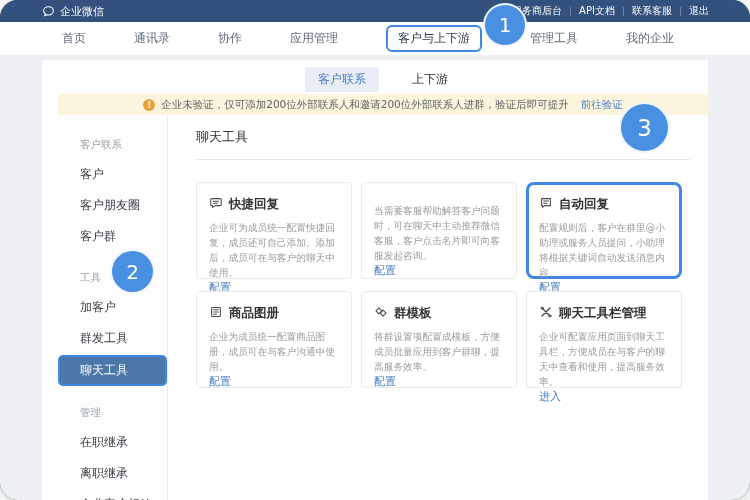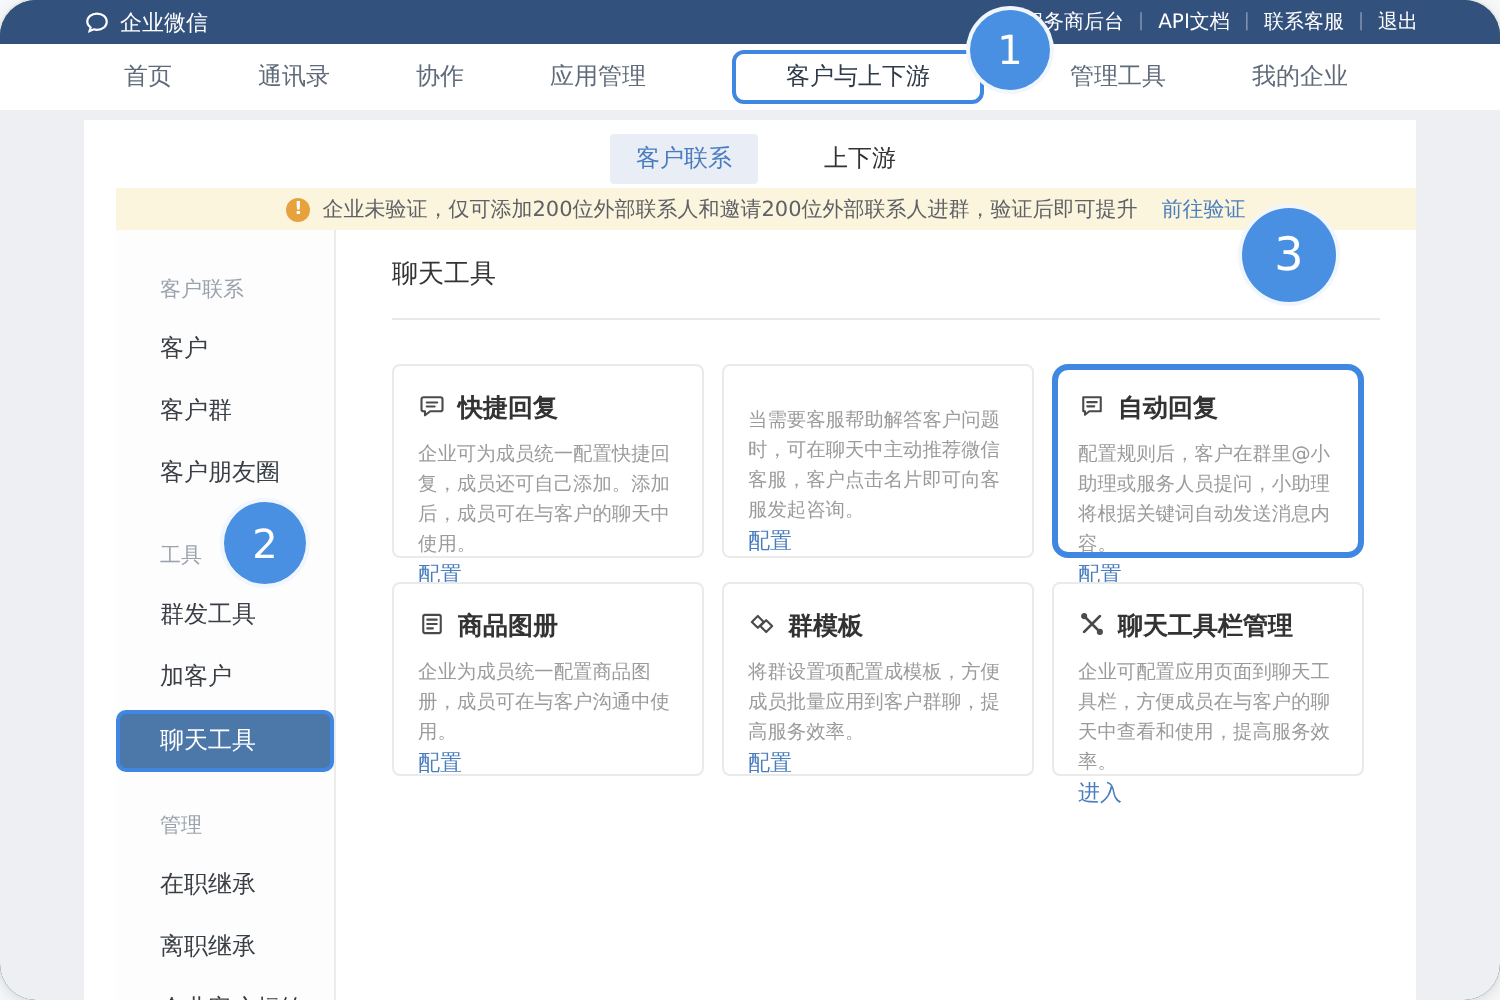--- a/index.html
+++ b/index.html
@@ -24,21 +24,21 @@
   .tb-sep{color:rgba(255,255,255,.38);font-size:9px;}
   
   .navbar{height:33px;background:#fff;display:flex;align-items:center;}
   .navbar-inner{
     display:flex;justify-content:space-between;align-items:center;
     width:612px;margin:0 auto 0 62px;
   }
   .nav-item{font-size:12px;color:#5f6b7a;cursor:pointer;white-space:nowrap;}
   .nav-item.active{
     color:#2e3a48;border:2px solid #3f87e0;border-radius:6px;
-    padding:3px 25px;margin:-5px 0;
+    padding:3px 10px;margin:-5px 0;
   }
   
   .page-body{position:absolute;top:55px;left:0;right:0;bottom:0;background:#edeff2;}
   .content{
     position:absolute;left:42px;right:42px;top:5px;bottom:0;background:#fff;
     display:flex;flex-direction:column;padding-left:16px;
   }
   .tabs-row{height:29px;display:flex;align-items:center;justify-content:center;gap:20px;padding-top:5px;}
   .tab{font-size:12px;color:#333;padding:4px 13px;cursor:pointer;}
   .tab.active{background:#e9eef6;color:#4a7dbe;border-radius:2px;}
@@ -139,26 +139,26 @@
         <span class="warning-icon">!</span>
         <span>企业未验证，仅可添加200位外部联系人和邀请200位外部联系人进群，验证后即可提升</span>
         <span class="warning-link">前往验证</span>
       </div>
 
       <div class="body-row">
 
         <div class="sidebar">
           <div class="side-section-title">客户联系</div>
           <div class="side-item">客户</div>
+          <div class="side-item">客户朋友圈</div>
           <div class="side-item">客户群</div>
-          <div class="side-item">客户朋友圈</div>
           <div class="side-gap"></div>
           <div class="side-section-title">工具</div>
+          <div class="side-item">加客户</div>
           <div class="side-item">群发工具</div>
-          <div class="side-item">加客户</div>
           <div class="side-item selected">聊天工具</div>
           <div class="side-gap"></div>
           <div class="side-section-title">管理</div>
           <div class="side-item">在职继承</div>
           <div class="side-item">离职继承</div>
           <div class="side-item">企业客户标签</div>
 
         </div>
 
         <div class="main">

